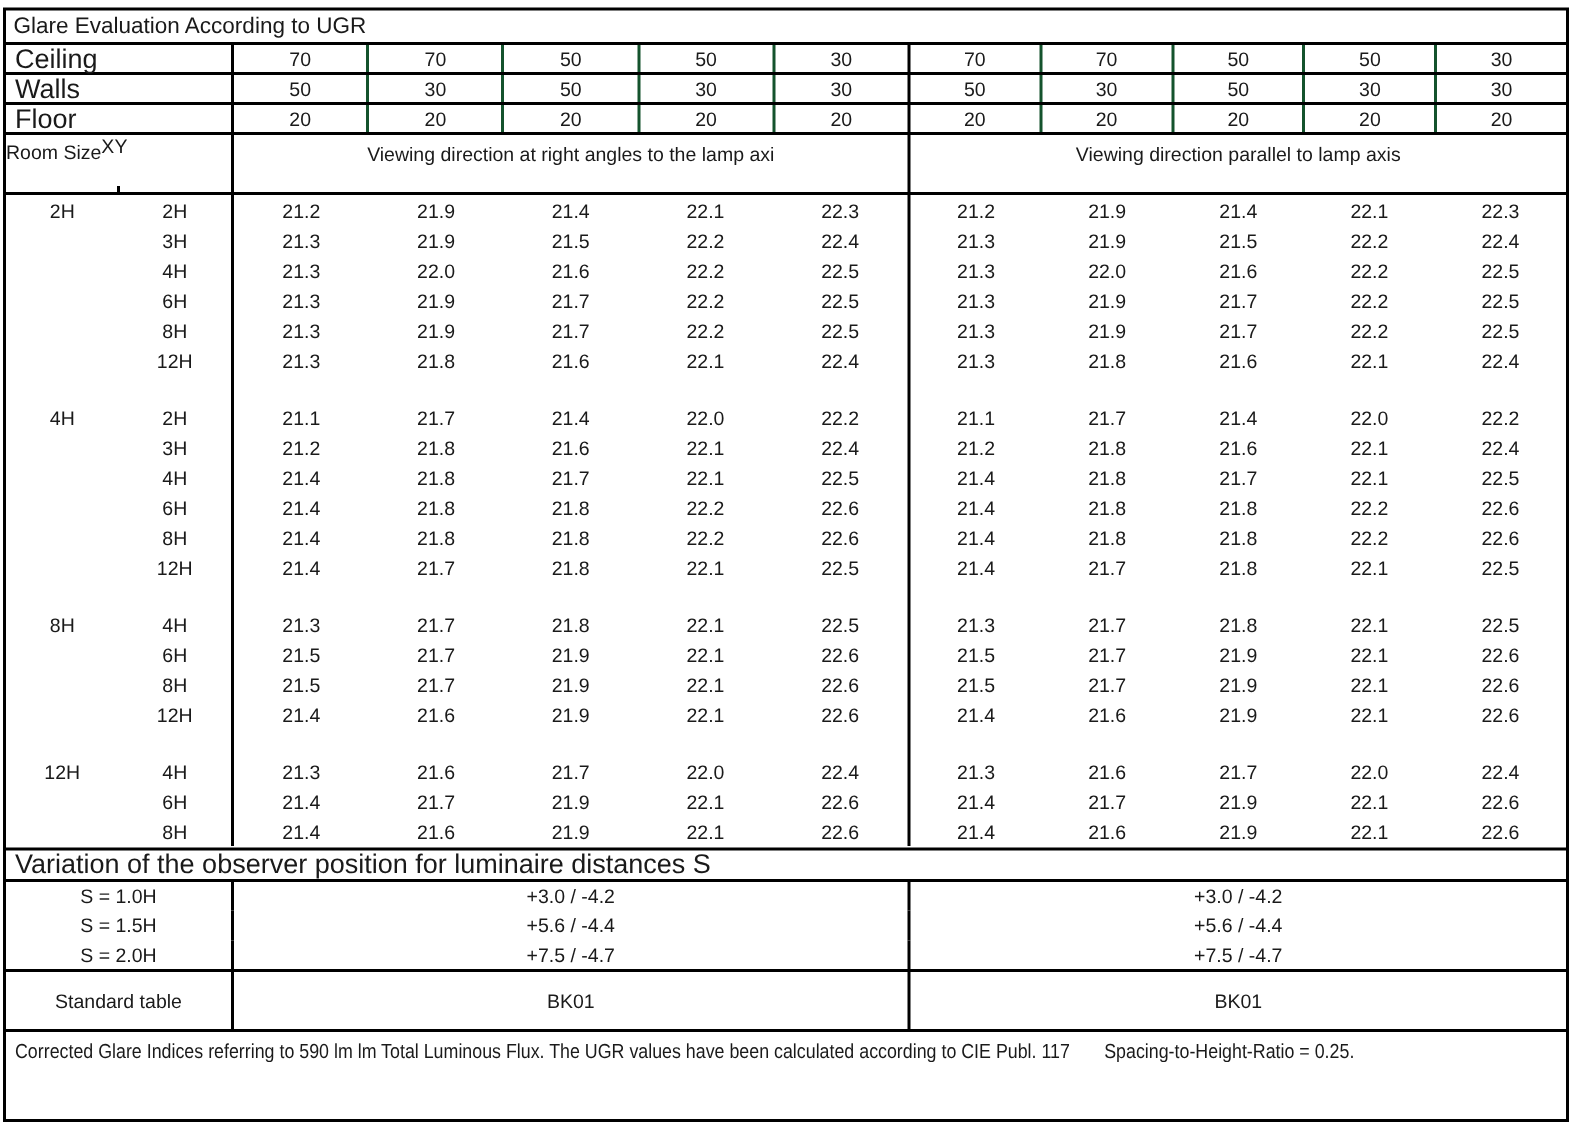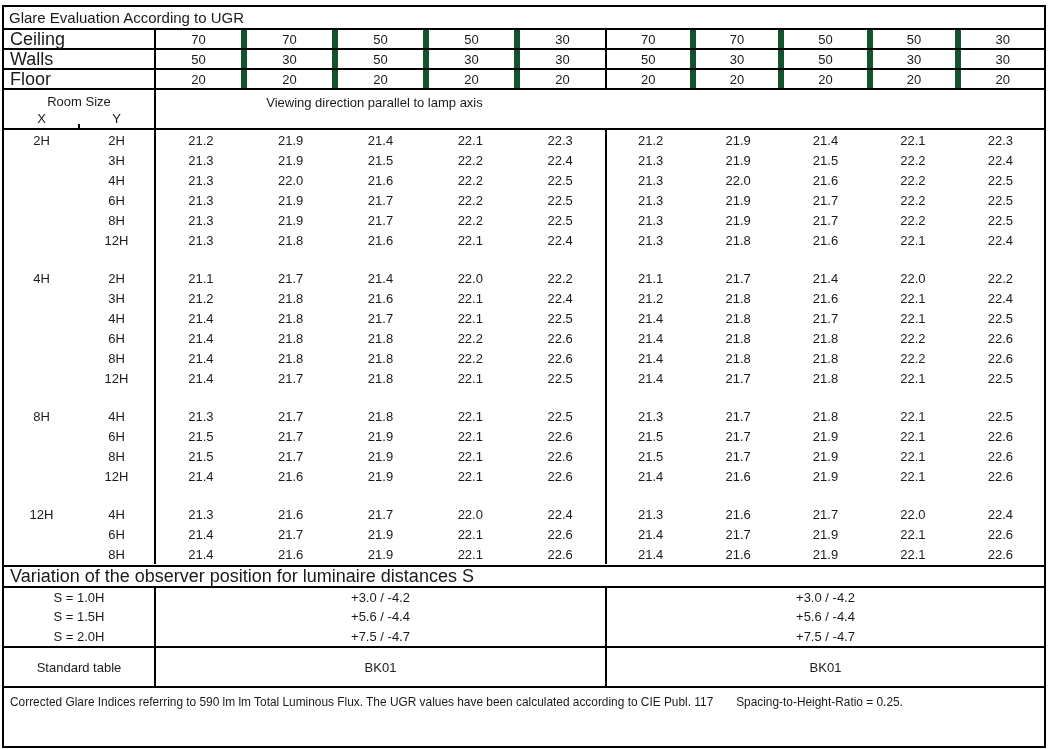--- a/index.html
+++ b/index.html
@@ -14,25 +14,25 @@
   .c-right{width:437px;flex:none}
   .center{display:flex;align-items:center;justify-content:center;font-size:13px}
   .lpad{display:flex;align-items:center;padding-left:6px;font-size:18px}
 
   .title-row{height:23px;display:flex;align-items:center;padding-left:5px;
     font-size:15px;font-weight:normal}
 
   .surface-row{height:20px}
   .vgroup{display:flex}
   .vcell{flex:1;display:flex;align-items:center;justify-content:center;font-size:13px}
-  .surface-row .vcell{border-right:6px solid #14532d}
+  .surface-row .vcell{border-right:2px solid #14532d}
   .surface-row .vcell:last-child{border-right:none}
 
   .header-row{height:40px}
-  .room-head{display:flex;flex-direction:column;position:relative}
+  .room-head{display:flex;flex-direction:row;position:relative}
   .room-head::after{content:"";position:absolute;left:74px;bottom:0;width:2px;height:4px;background:#000}
   .room-size{text-align:center;padding-top:4px;font-size:13px;height:21px}
   .xy-row{display:flex;font-size:13px}
   .xy-row span{flex:1;text-align:center}
   .vd{display:flex;justify-content:center;padding-top:5px;font-size:13px}
 
   .data-area{height:437px;overflow:hidden}
   .ugr-row{height:20px}
   .gap-row{height:18px}
   .xy-pair{display:flex}
@@ -111,20 +111,21 @@
     </div>
 
   <div class="header-row frow bb">
     <div class="c-label room-head">
       <div class="room-size">Room Size</div>
       <div class="xy-row">
         <span>X</span>
         <span>Y</span>
       </div>
     </div>
+    <div class="c-left vd">Viewing direction at right angles to the lamp axi</div>
     <div class="c-right vd">Viewing direction parallel to lamp axis</div>
   </div>
 
   <div class="data-area bb">
       <div class="ugr-row frow">
         <div class="c-label xy-pair">
           <div class="xcell">2H</div>
           <div class="ycell">2H</div>
         </div>
         <div class="c-left vgroup">

